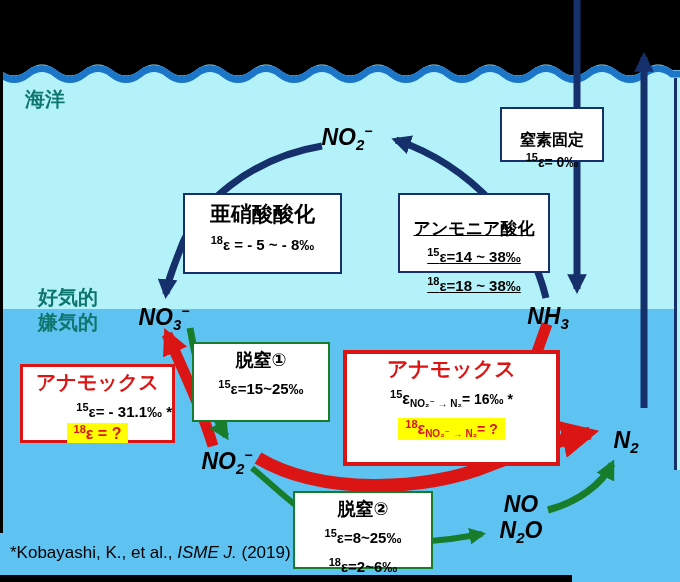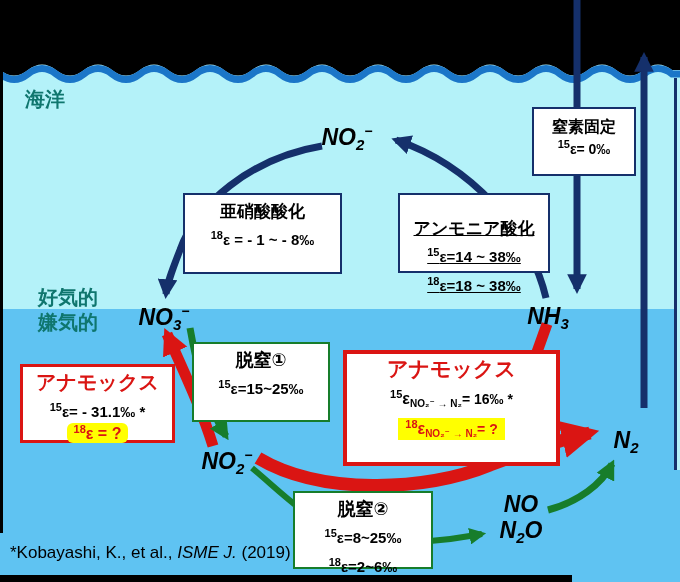--- a/index.html
+++ b/index.html
@@ -23,44 +23,44 @@
   .box .title{font-weight:bold;}
   .box .line{font-weight:bold;}
   .box sup.iso{font-size:11px;font-weight:bold;}
   .b-navy{border:2px solid #15306b;}
   .b-green{border:2px solid #177d2b;}
   .b-red3{border:3px solid #da1513;}
   .b-red4{border:4px solid #da1513;}
   .t-red{color:#da1513;}
   .hl{background:#ffff00;display:inline-block;padding:0 7px;color:#da1513;font-weight:bold;}
 
-  #box-nfix{left:532px;top:107px;width:104px;height:69px;padding-top:8px;}
+  #box-nfix{left:500px;top:107px;width:104px;height:55px;padding-top:21px;}
   #box-nfix .title{font-size:16px;}
   #box-nfix .line{font-size:14px;}
 
   #box-nitox{left:183px;top:193px;width:159px;height:81px;padding-top:5px;}
-  #box-nitox .title{font-size:17px;font-family:Liberation Serif, serif;}
+  #box-nitox .title{font-size:21px;font-family:Liberation Serif, serif;}
   #box-nitox .line{font-size:15px;line-height:24px;}
 
   #box-amox{left:398px;top:193px;width:152px;height:80px;padding-top:22px;text-decoration:underline;}
   #box-amox .title{font-size:17px;}
   #box-amox .line{font-size:15px;line-height:24px;}
 
   #box-den1{left:192px;top:342px;width:138px;height:80px;padding-top:4px;}
   #box-den1 .title{font-size:18px;}
   #box-den1 .line{font-size:15px;line-height:24px;}
 
   #box-den2{left:293px;top:491px;width:140px;height:78px;padding-top:4px;}
   #box-den2 .title{font-size:18px;}
   #box-den2 .line{font-size:15px;line-height:25px;}
 
   #box-anx-l{left:20px;top:364px;width:155px;height:79px;padding-top:2px;}
   #box-anx-l .title{font-size:20px;}
-  #box-anx-l .line{font-size:15px;line-height:22px;}
-  #box-anx-l .hl{font-size:16px;border-radius:6px;}
+  #box-anx-l .line{font-size:15px;line-height:22px;text-align:right;}
+  #box-anx-l .hl{font-size:16px;}
 
   #box-anx-r{left:343px;top:350px;width:217px;height:116px;padding-top:2px;}
   #box-anx-r .title{font-size:21px;line-height:26px;}
   #box-anx-r .line{font-size:14px;line-height:24px;}
   #box-anx-r .eps{font-size:16px;font-weight:bold;}
   #box-anx-r sub.rxn{font-size:10px;font-weight:bold;}
   #box-anx-r .hl{font-size:14px;margin-top:2px;}
 
   .citation{left:10px;top:543px;z-index:4;font-size:17px;color:#000;white-space:nowrap;}
 </style>
@@ -120,21 +120,21 @@
 <div class="abs chem" style="left:521px;top:505px;"><span>NO</span><sub></sub><span></span><sup></sup></div>
 <div class="abs chem" style="left:521px;top:531px;"><span>N</span><sub>2</sub><span>O</span><sup></sup></div>
 
 <div id="box-nfix" class="abs box b-navy">
   <div class="title">窒素固定</div>
   <div class="line"><sup class="iso">15</sup><span>ε= 0‰</span></div>
 </div>
 
 <div id="box-nitox" class="abs box b-navy">
   <div class="title">亜硝酸酸化</div>
-  <div class="line"><sup class="iso">18</sup><span>ε = - 1 ~ - 8‰</span></div>
+  <div class="line"><sup class="iso">18</sup><span>ε = - 5 ~ - 8‰</span></div>
 </div>
 
 <div id="box-amox" class="abs box b-navy">
   <div class="title">アンモニア酸化</div>
   <div class="line"><sup class="iso">15</sup><span>ε=14 ~ 38‰</span></div>
   <div class="line"><sup class="iso">18</sup><span>ε=18 ~ 38‰</span></div>
 </div>
 
 <div id="box-den1" class="abs box b-green">
   <div class="title">脱窒①</div>

